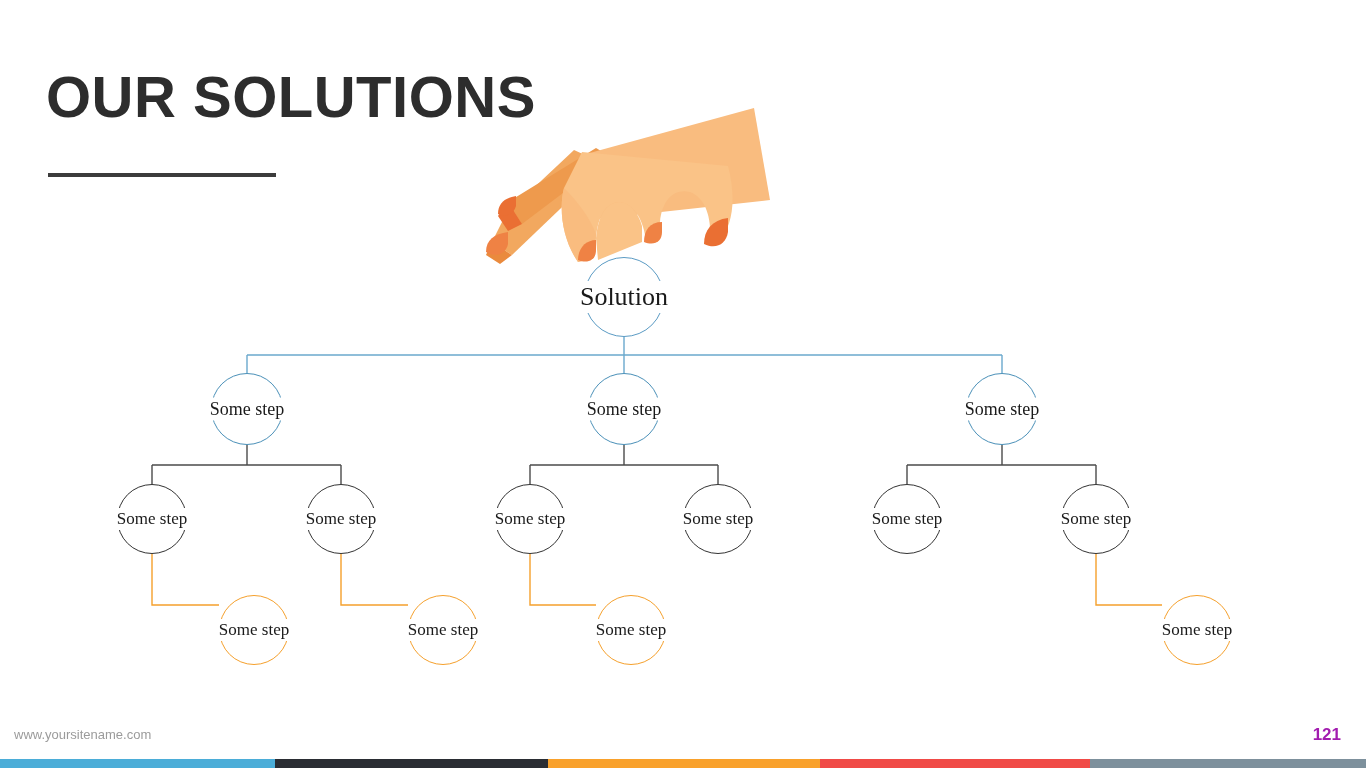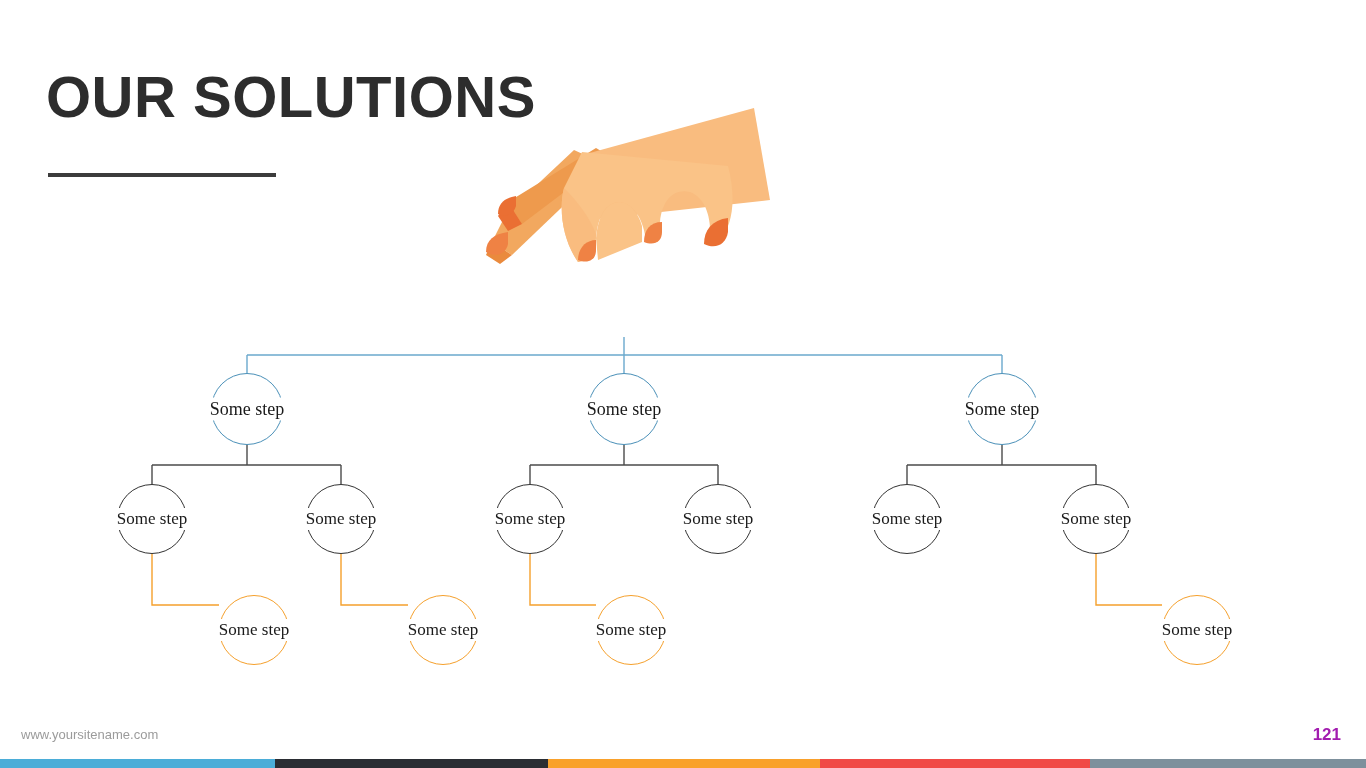--- a/index.html
+++ b/index.html
@@ -117,21 +117,21 @@
   .node.lvl4 { width: 92px; height: 92px; }
   .node.lvl4 .ring {
     width: 70px; height: 70px;
     border: 1.3px solid #f5a02c;
   }
   .node.lvl4 .label { font-size: 17px; }
 
   
   #footer-url {
     position: absolute;
-    left: 21px;
+    left: 14px;
     top: 727px;
     font-size: 13px;
     color: #9b9b9b;
     font-family: "Liberation Sans", sans-serif;
     white-space: nowrap;
   }
   #page-number {
     position: absolute;
     right: 25px;
     top: 725px;
@@ -222,20 +222,24 @@
 
       <g stroke="#f5a02c" stroke-width="1.4">
         <path d="M152 554 L152 605 L219 605"></path>
         <path d="M341 554 L341 605 L408 605"></path>
         <path d="M530 554 L530 605 L596 605"></path>
         <path d="M1096 554 L1096 605 L1162 605"></path>
       </g>
     </g>
   </svg>
 
+  <div class="node lvl1" style="left:624px; top:297px;">
+    <div class="ring"></div>
+    <div class="label">Solution</div>
+  </div>
 
   <div class="node lvl2" style="left:247px; top:409px;">
     <div class="ring"></div>
     <div class="label">Some step</div>
   </div>
   <div class="node lvl2" style="left:624px; top:409px;">
     <div class="ring"></div>
     <div class="label">Some step</div>
   </div>
   <div class="node lvl2" style="left:1002px; top:409px;">

